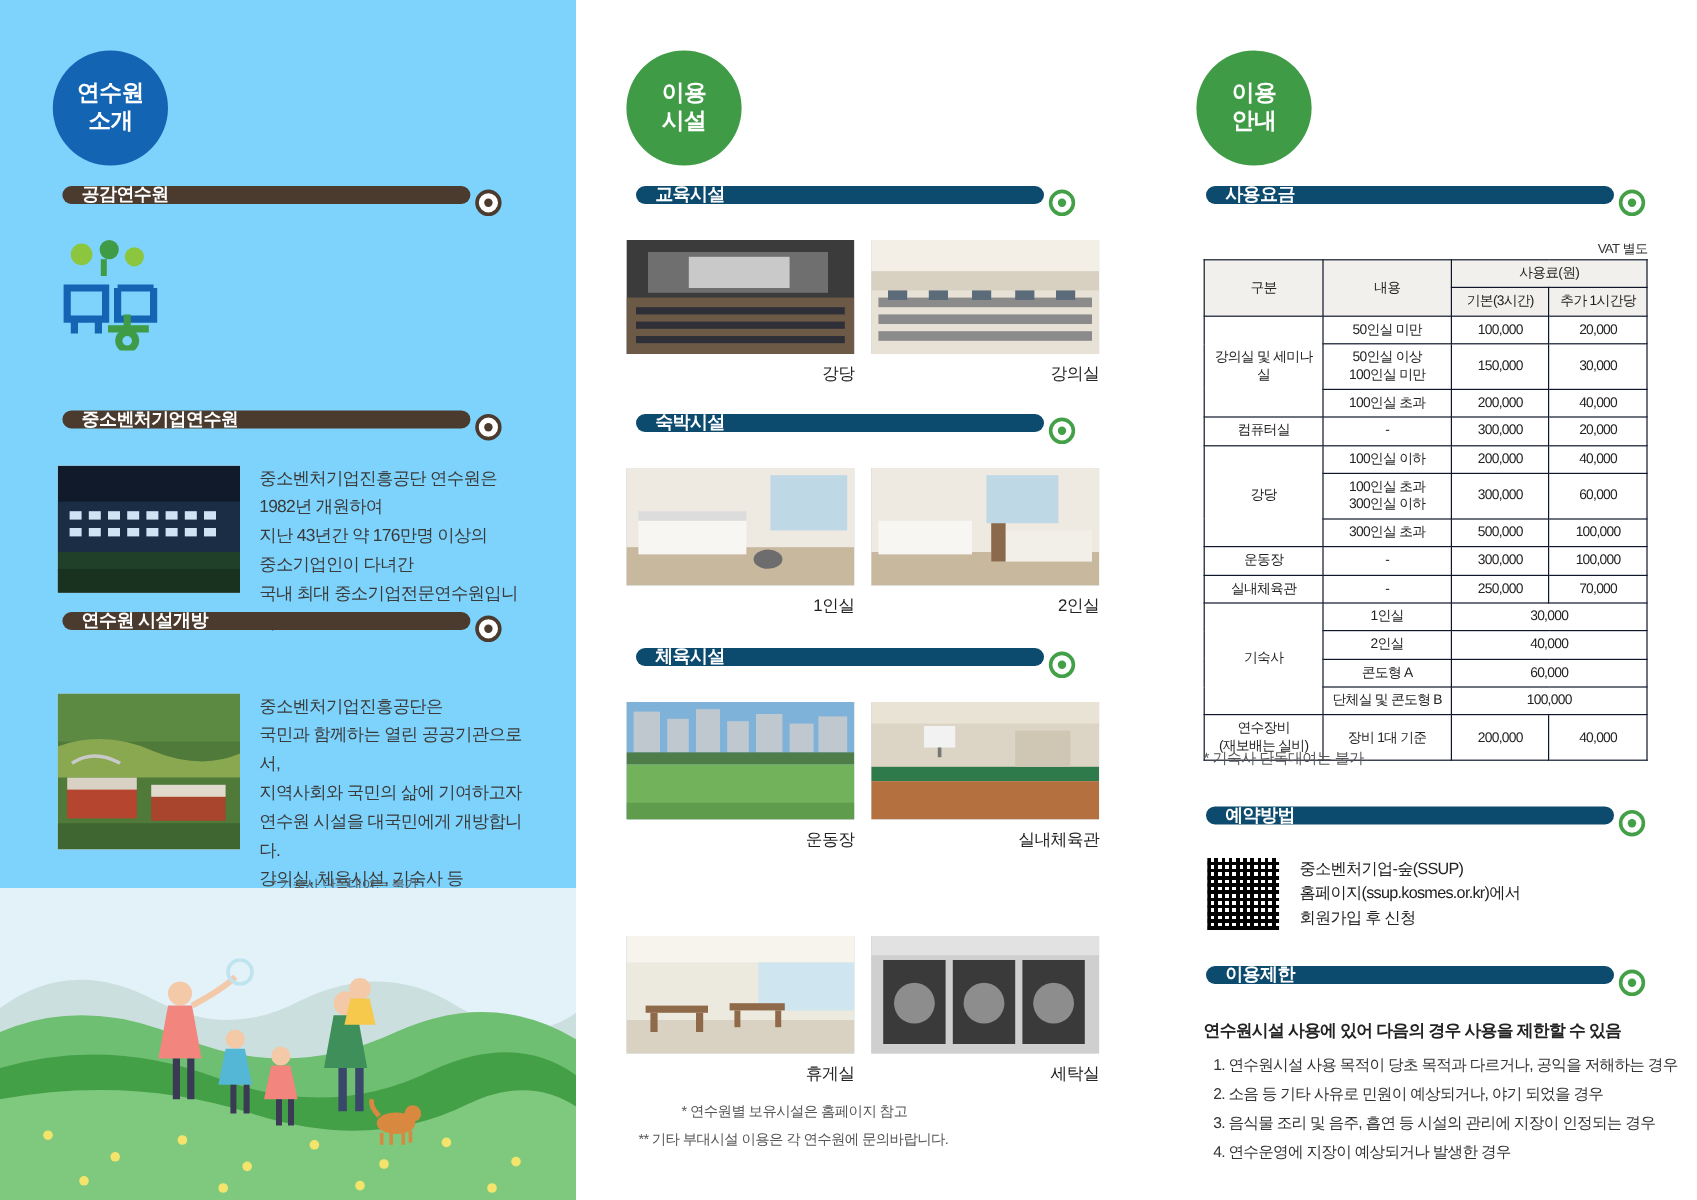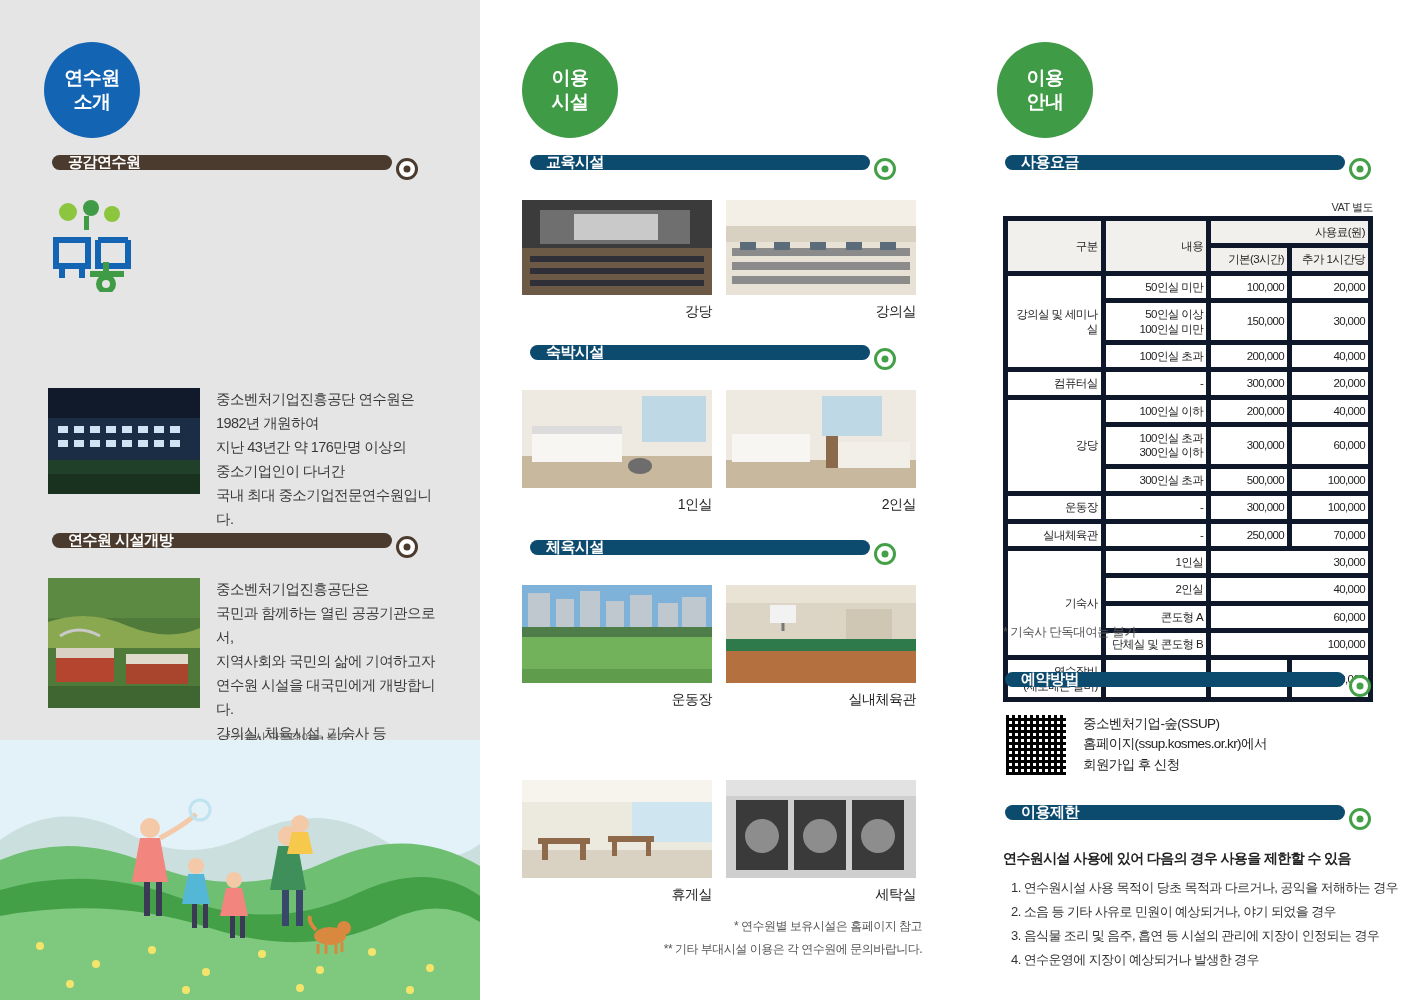--- a/index.html
+++ b/index.html
@@ -7,21 +7,21 @@
     width: 1414px; height: 1000px;
     font-family: "Liberation Sans", sans-serif;
     background: #ffffff;
     position: relative;
     overflow: hidden;
   }
 
   
   .col-left {
     position: absolute; left: 0; top: 0; width: 480px; height: 1000px;
-    background: #e5e5e5;
+    background: #7dd3fc;
   }
 
   .circle-title {
     width: 96px; height: 96px; border-radius: 50%;
     display: flex; flex-direction: column; align-items: center; justify-content: center;
     color: #fff; font-weight: bold; font-size: 19px; line-height: 1.25;
     letter-spacing: -0.5px;
   }
   .circle-blue { background: #1464b4; }
   .circle-green { background: #3f9b45; }
@@ -48,21 +48,21 @@
     transform: translate(-50%,-50%);
     width: 7px; height: 7px; border-radius: 50%;
     background: #4b3b2f;
   }
   .pill-dot.green::after { background: #43a047; }
 
   .body-text {
     font-size: 14.5px; line-height: 1.65; color: #3a3a3a;
     letter-spacing: -0.6px;
   }
-  .note-text { font-size: 11.5px; color: #555; letter-spacing: -0.5px; text-align: right; }
+  .note-text { font-size: 11.5px; color: #555; letter-spacing: -0.5px; }
 
   
   .logo-wrap { display: flex; align-items: flex-start; gap: 18px; }
   .logo-mark { width: 86px; height: 92px; position: relative; }
 
   .photo {
     background: #c9d3cf; border: 0; display: block;
     position: relative; overflow: hidden;
   }
 
@@ -72,21 +72,21 @@
   .fac-caption { font-size: 14px; text-align: right; letter-spacing: -0.5px; color: #222; }
 
   
   .col-right { position: absolute; left: 975px; top: 0; width: 439px; height: 1000px; }
 
   table.fee {
     border-collapse: collapse; width: 370px;
     font-size: 11.5px; letter-spacing: -0.6px;
   }
   table.fee th, table.fee td {
-    border: 5px solid #0f172a; text-align: right;
+    border: 1px solid #0f172a; text-align: center;
     padding: 4px 3px; color: #222; line-height: 1.25;
   }
   table.fee th { background: #f2f0ec; font-weight: normal; }
   .vat { font-size: 11px; color: #333; text-align: right; width: 370px; letter-spacing: -0.5px;}
 
   .qr {
     width: 66px; height: 66px;
     background:
       repeating-linear-gradient(90deg,#000 0 3px,#fff 3px 6px),
       repeating-linear-gradient(0deg,#000 0 3px,#fff 3px 6px);
@@ -133,20 +133,24 @@
         </g>
         <g fill="none" stroke="#3f9b45" stroke-width="6">
           <path d="M42 74 h34"></path>
           <path d="M58 62 v12"></path>
           <circle cx="58" cy="84" r="7"></circle>
         </g>
       </svg>
     </div>
   </div>
 
+  <div style="position:absolute;left:52px;top:342px;" class="pill pill-brown">
+    <span>중소벤처기업연수원</span>
+    <span class="pill-dot"></span>
+  </div>
 
   <div class="photo" style="position:absolute;left:48px;top:388px;width:152px;height:106px;">
     <svg width="152" height="106" viewBox="0 0 152 106">
       <rect width="152" height="106" fill="#101a2b"></rect>
       <rect x="0" y="30" width="152" height="42" fill="#1b2c45"></rect>
       <g fill="#cfe3f5">
         <rect x="10" y="38" width="10" height="7"></rect>
           <rect x="26" y="38" width="10" height="7"></rect>
         <rect x="42" y="38" width="10" height="7"></rect>
           <rect x="58" y="38" width="10" height="7"></rect>
@@ -166,21 +170,21 @@
       <rect x="0" y="72" width="152" height="34" fill="#20402a"></rect>
       <rect x="0" y="86" width="152" height="20" fill="#19321f"></rect>
     </svg>
   </div>
   <div class="body-text" style="position:absolute;left:216px;top:388px;width:220px;white-space:pre-line;">중소벤처기업진흥공단 연수원은
 1982년 개원하여
 지난 43년간 약 176만명 이상의
 중소기업인이 다녀간
 국내 최대 중소기업전문연수원입니다.</div>
 
-  <div style="position:absolute;left:52px;top:533px;" class="pill pill-brown">
+  <div style="position:absolute;left:52px;top:510px;" class="pill pill-brown">
     <span>연수원 시설개방</span>
     <span class="pill-dot"></span>
   </div>
 
   <div class="photo" style="position:absolute;left:48px;top:578px;width:152px;height:130px;">
     <svg width="152" height="130" viewBox="0 0 152 130">
       <rect width="152" height="130" fill="#4f7a3a"></rect>
       <rect y="0" width="152" height="40" fill="#5d8a43"></rect>
       <path d="M0 44 q40 -14 80 4 q40 16 72 2 v20 H0z" fill="#8aa84f"></path>
       <rect x="8" y="78" width="58" height="26" fill="#b5452f"></rect>

